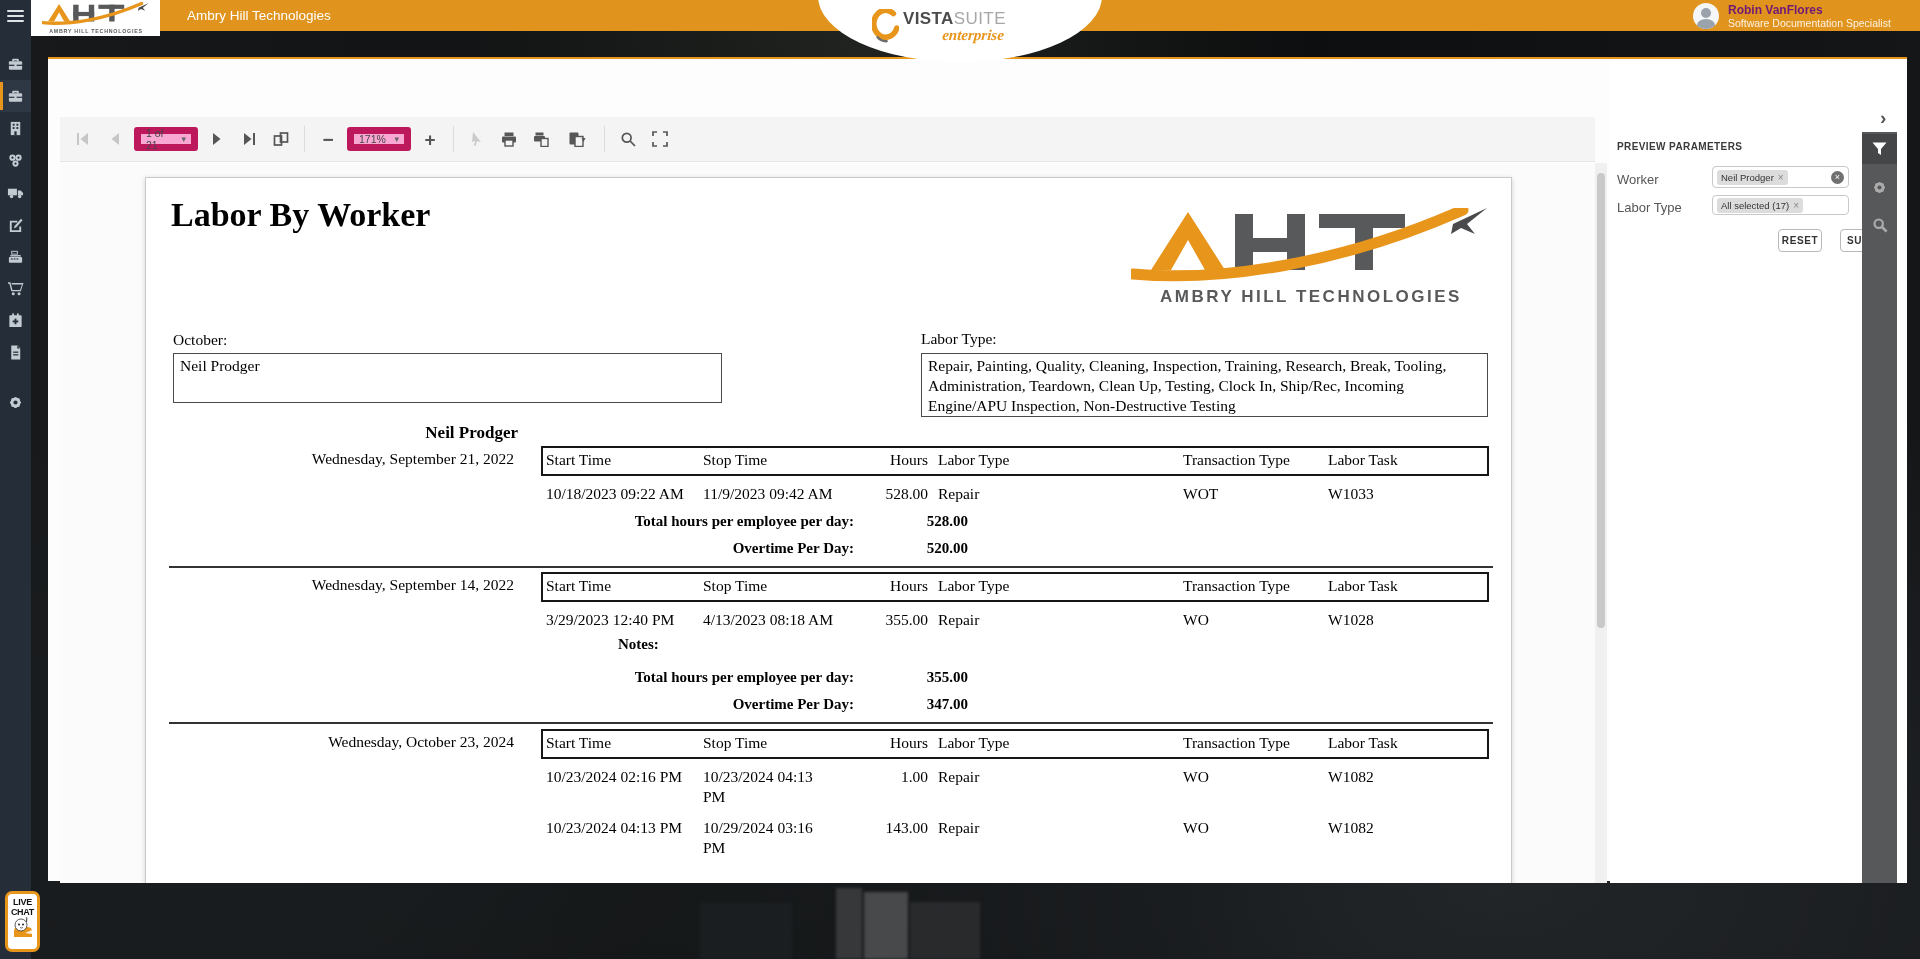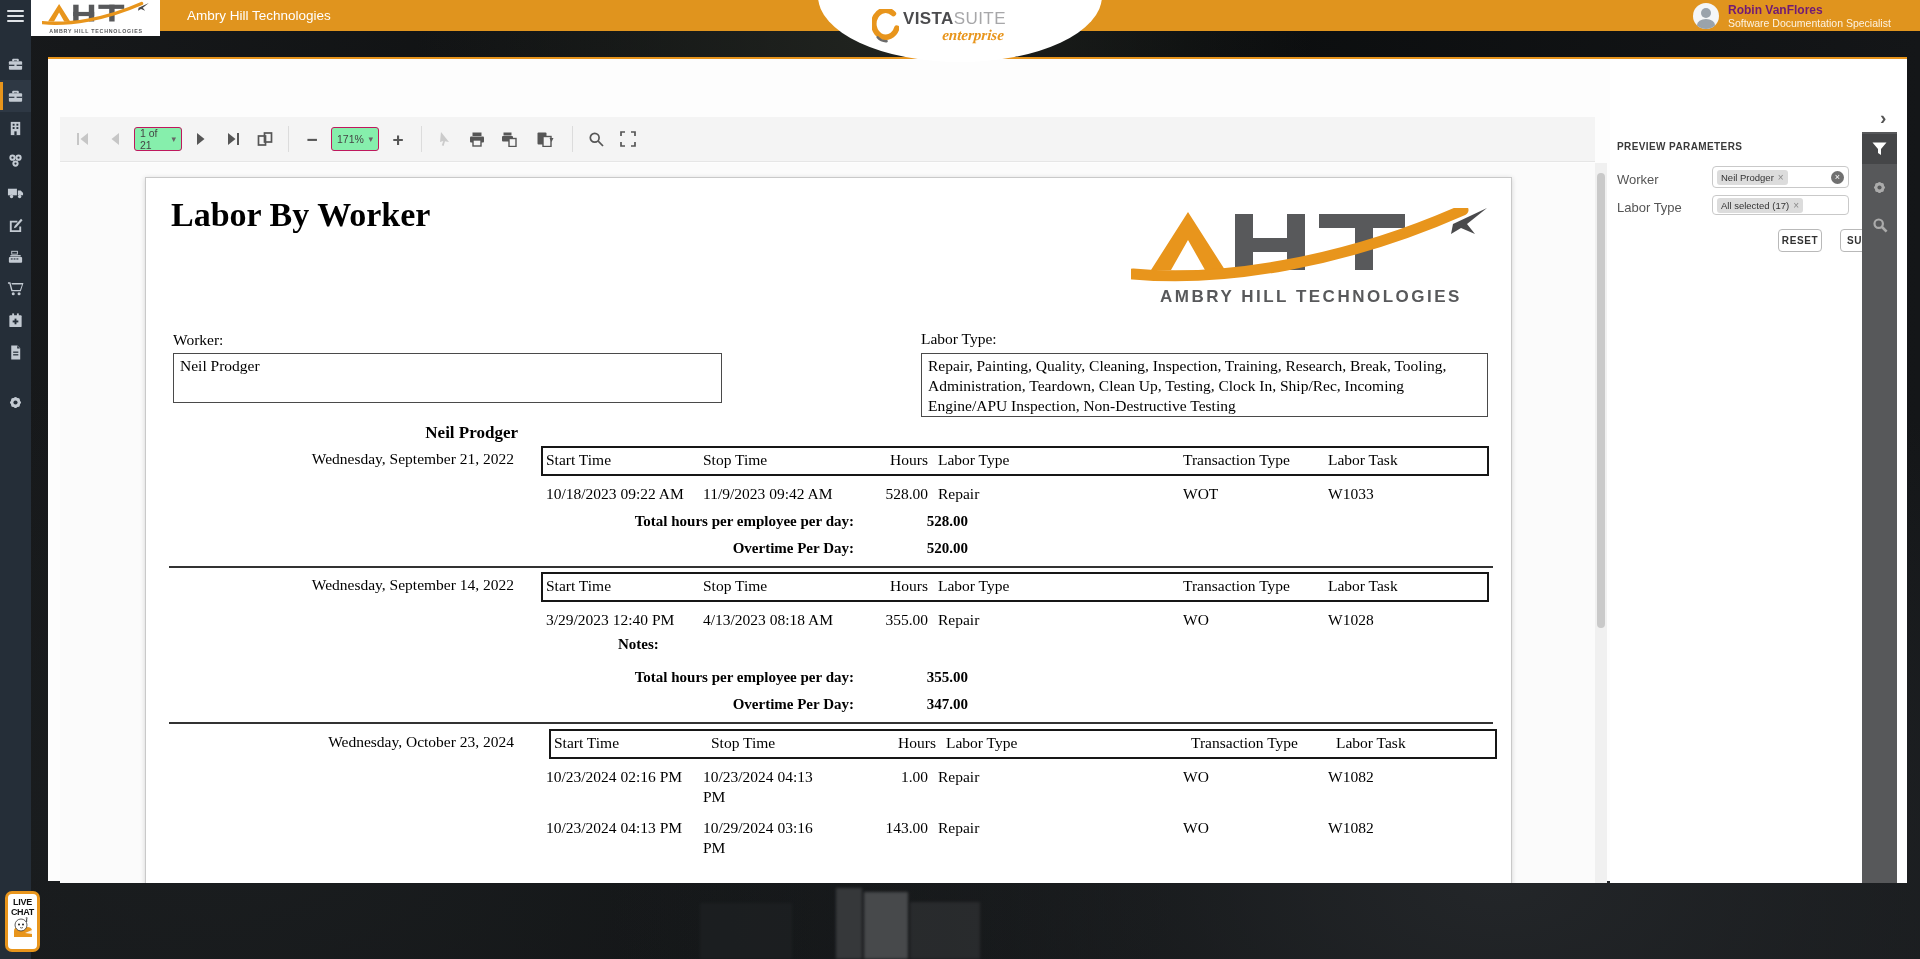--- a/index.html
+++ b/index.html
@@ -76,21 +76,21 @@
 
   
   .toolbar { position:absolute; left:12px; top:58px; width:1535px; height:45px;
              background:#f4f4f4; border-bottom:1px solid #e6e6e6; display:flex;
              align-items:center; padding-left:10px; gap:6px; }
   .tb-btn { width:26px; height:26px; display:flex; align-items:center; justify-content:center;
             cursor:pointer; border-radius:3px; }
   .tb-btn svg { width:16px; height:16px; }
   .tb-btn .fill { fill:#565656; } .tb-btn .stroke { stroke:#565656; fill:none; stroke-width:1.7; }
   .tb-btn.disabled .fill { fill:#c6c6c6; }
-  .tb-select { width:48px; height:24px; background:#86efac; border:1px solid #be185d;
+  .tb-select { width:64px; height:24px; background:#f9a8d4; border:7px solid #be185d;
             border-radius:3px; display:flex; align-items:center; padding:0 5px; gap:4px;
             cursor:pointer; }
   .tb-select .val { flex:1; font-size:10.5px; color:#444; }
   .tb-select .caret { font-size:9px; color:#666; }
   .tb-sep { width:1px; height:26px; background:#dcdcdc; margin:0 4px; }
   .tb-sign { font-size:19px; color:#565656; font-weight:700; line-height:1; }
   .mini-caret { font-size:8px; color:#565656; margin-left:-3px; }
 
   
   .viewer { position:absolute; left:12px; top:104px; width:1535px; height:720px;
@@ -448,21 +448,21 @@
             <rect x="104" y="30" width="70" height="14"></rect>
             <rect x="188" y="6" width="86" height="14"></rect>
               <rect x="224" y="6" width="18" height="56"></rect>
           </g>
           <path d="M2,66 C 90,74 210,56 332,2" stroke="#E8951C" stroke-width="11" fill="none" stroke-linecap="round"></path>
           <path d="M322,16 L356,0 L336,16 L344,26 L330,20 L320,26 Z" fill="#4a4a4c"></path>
           <text x="180" y="94" text-anchor="middle" class="aht-tag" font-size="17" letter-spacing="2.5">AMBRY HILL TECHNOLOGIES</text>
         </svg>
       </div>
 
-      <div class="fld-label" style="left:27px; top:153px;">Worker:</div>
+      <div class="fld-label" style="left:27px; top:153px;">October:</div>
       <div class="fld-box" style="left:27px; top:175px; width:549px; height:50px;">Neil Prodger</div>
 
       <div class="fld-label" style="left:775px; top:152px;">Labor Type:</div>
       <div class="fld-box" style="left:775px; top:175px; width:567px; height:64px;">Repair, Painting, Quality, Cleaning, Inspection, Training, Research, Break, Tooling, Administration, Teardown, Clean Up, Testing, Clock In, Ship/Rec, Incoming Engine/APU Inspection, Non-Destructive Testing</div>
 
       <div class="emp-name">Neil Prodger</div>
 
       <div class="groups">
 
         <div class="grow" style="margin-top:2px;">
@@ -523,21 +523,21 @@
         <div class="total-line" style="margin-top:16px;">
           <span class="tl">Total hours per employee per day:</span>
           <span class="tv">355.00</span>
         </div>
         <div class="total-line" style="margin-top:10px;">
           <span class="tl">Overtime Per Day:</span>
           <span class="tv">347.00</span>
         </div>
         <div class="gdivider" style="margin-top:9px;"></div>
 
-        <div class="grow" style="margin-top:5px;gap:8px;">
+        <div class="grow" style="margin-top:5px;">
           <div class="gdate">Wednesday, October 23, 2024</div>
           <div class="gbox">
             <span>Start Time</span>
             <span>Stop Time</span>
             <span class="c-hours">Hours</span>
             <span style="padding-left:10px;">Labor Type</span>
             <span>Transaction Type</span>
             <span>Labor Task</span>
           </div>
         </div>

